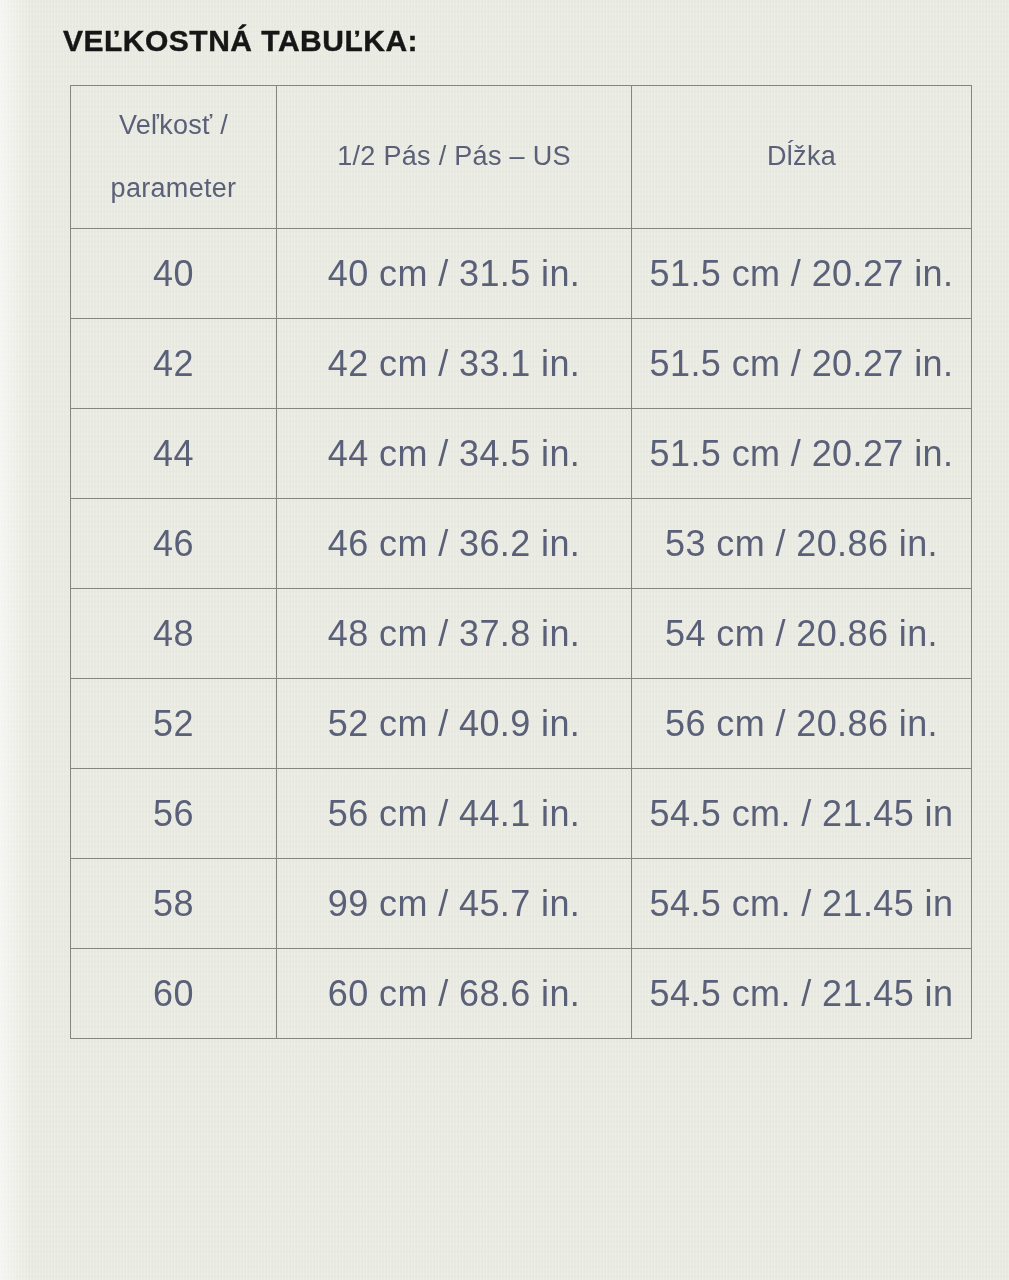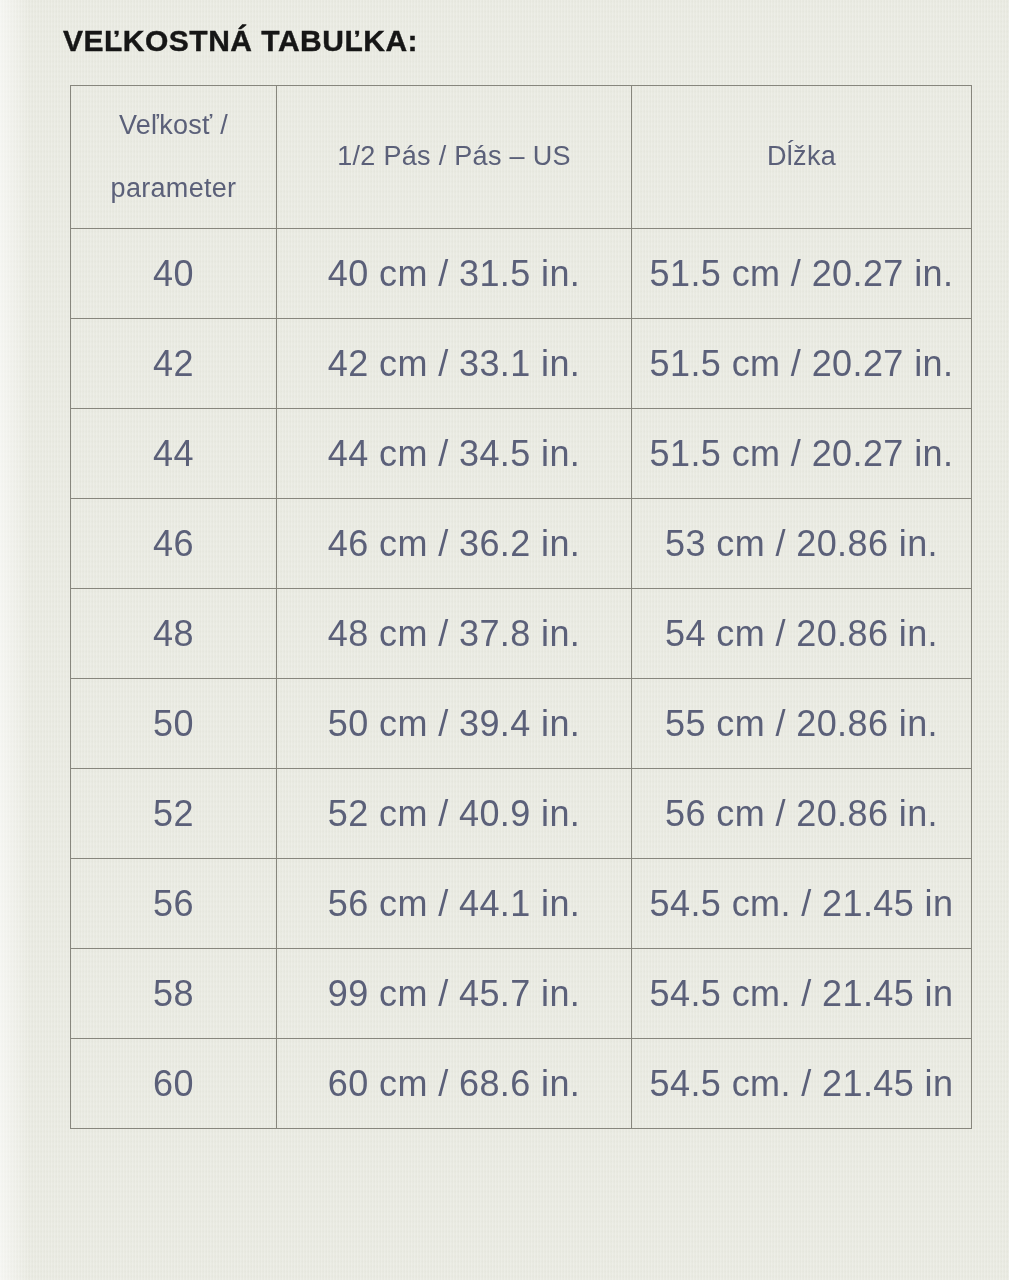--- a/index.html
+++ b/index.html
@@ -106,25 +106,20 @@
       <td>46</td>
       <td>46 cm / 36.2 in.</td>
       <td>53 cm / 20.86 in.</td>
     </tr>
       <tr>
       <td>48</td>
       <td>48 cm / 37.8 in.</td>
       <td>54 cm / 20.86 in.</td>
     </tr>
       <tr>
-      <td>50</td>
-      <td>50 cm / 39.4 in.</td>
-      <td>55 cm / 20.86 in.</td>
-    </tr>
-      <tr>
       <td>52</td>
       <td>52 cm / 40.9 in.</td>
       <td>56 cm / 20.86 in.</td>
     </tr>
       <tr>
       <td>56</td>
       <td>56 cm / 44.1 in.</td>
       <td>54.5 cm. / 21.45 in</td>
     </tr>
       <tr>

